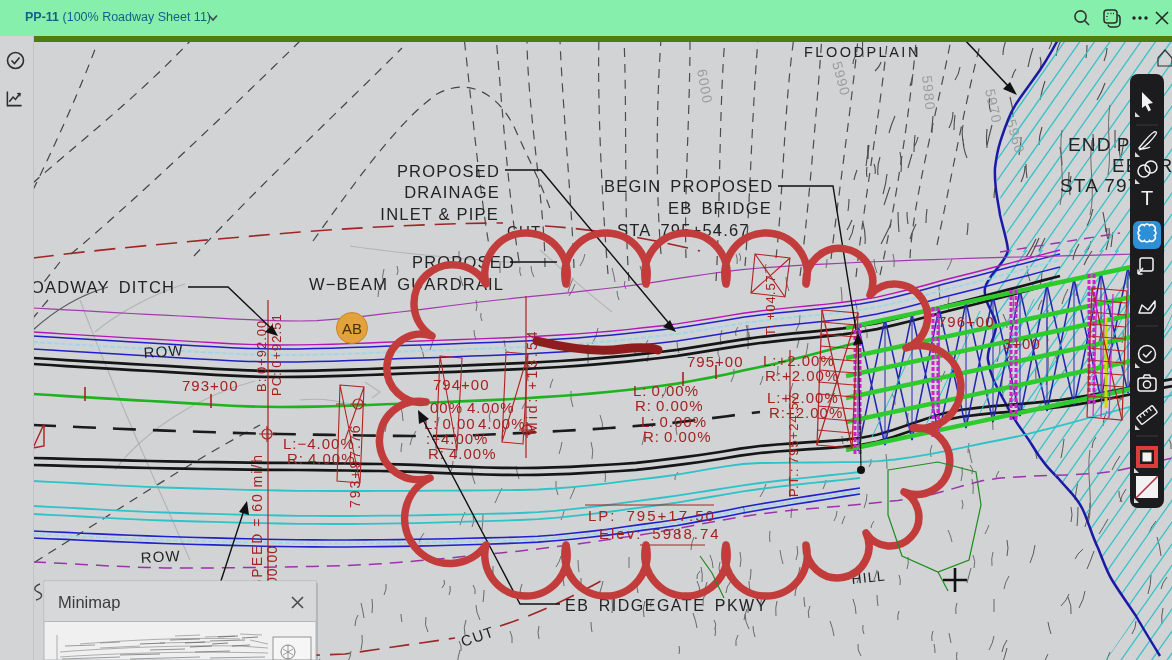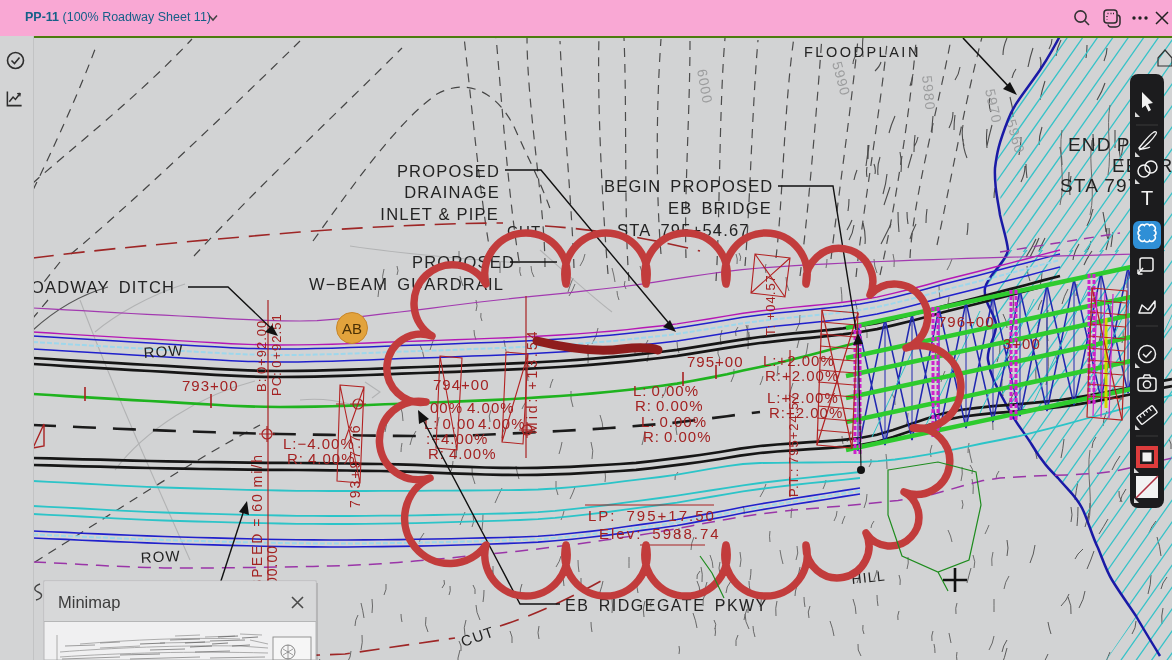--- a/index.html
+++ b/index.html
@@ -375,21 +375,21 @@
 <path d="M62,659 L120,657 M130,659 L200,657 M210,658 L265,657" stroke="#888"></path>
 </g>
 
 <rect x="273" y="637" width="38" height="23" fill="#f6f6f6" stroke="#8a8a8a" stroke-width="0.9"></rect>
 
 <circle cx="288" cy="652" r="7" stroke="#777" stroke-width="0.9" fill="none"></circle>
 <path d="M283,649 L293,655 M293,649 L283,655 M288,645 L288,659" stroke="#777" stroke-width="0.7"></path>
 </g>
 </svg>
 
-<div class="abs" style="left:0;top:0;width:1172px;height:36px;background:#f9a8d4;border-bottom:2px solid #4d7c0f;">
+<div class="abs" style="left:0;top:0;width:1172px;height:36px;background:#86efac;border-bottom:6px solid #4d7c0f;">
 
 <div class="abs" style="left:25px;top:10px;font-size:12.5px;color:#156088;"><span style="font-weight:700;">PP-11</span> (100% Roadway Sheet 11)</div>
 
 <svg class="abs" style="left:207px;top:13px" width="12" height="10" viewBox="0 0 12 10">
       <path d="M2,2.5 L6,7 L10,2.5" stroke="#444" stroke-width="1.5" fill="none"></path>
     </svg>
 
 <svg class="abs" style="left:1072px;top:8px" width="20" height="20" viewBox="0 0 20 20">
       <circle cx="8.5" cy="8.5" r="5.6" stroke="#333" stroke-width="1.6" fill="none"></circle>
       <path d="M12.8,12.8 L17,17" stroke="#333" stroke-width="1.6"></path>

